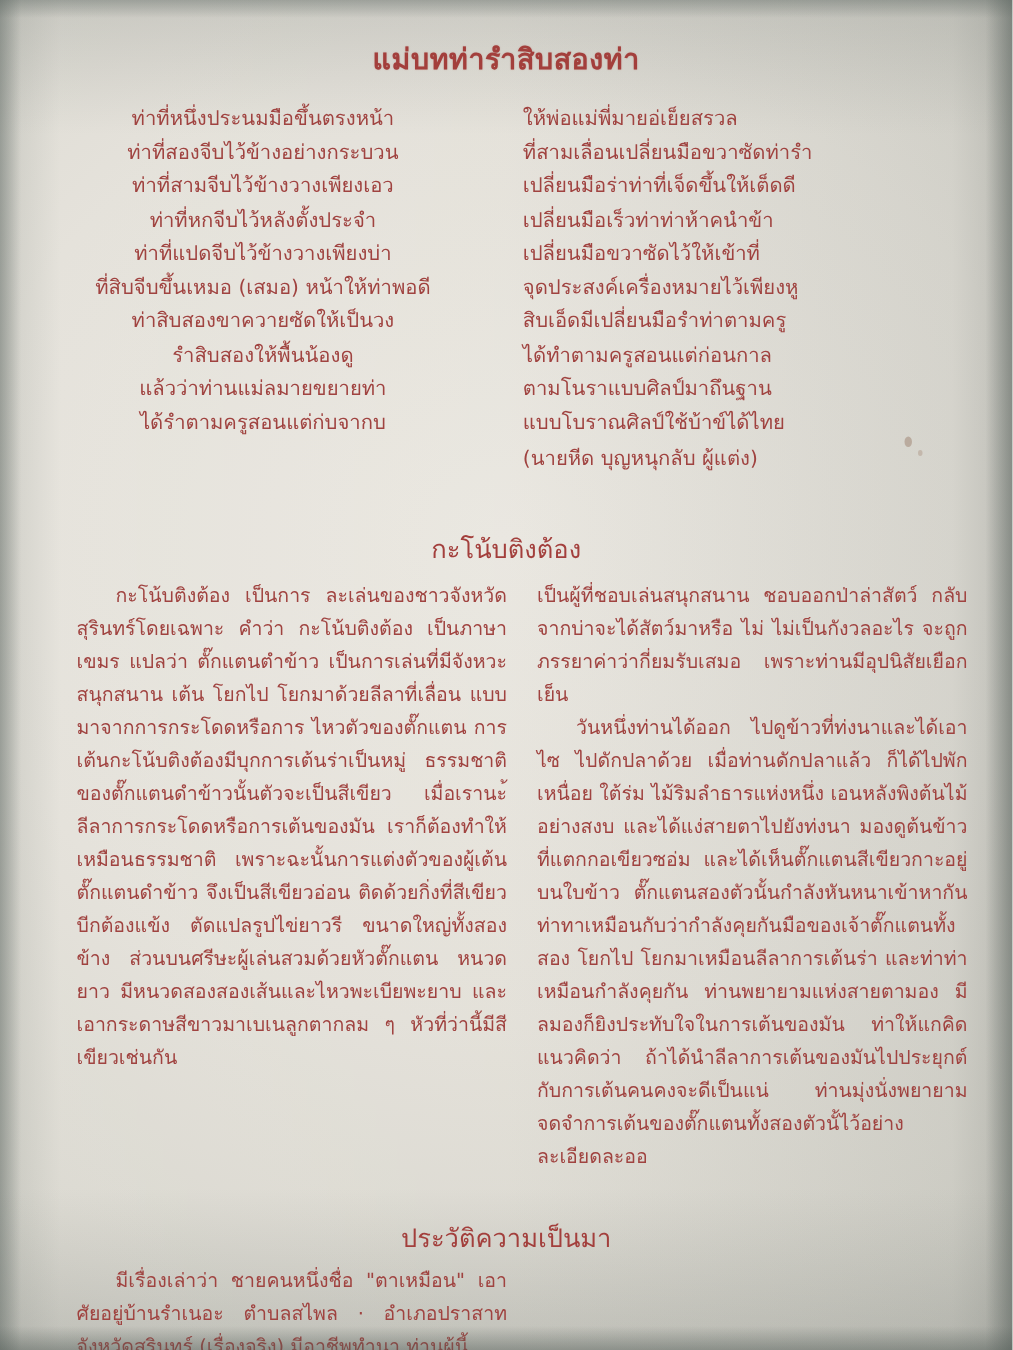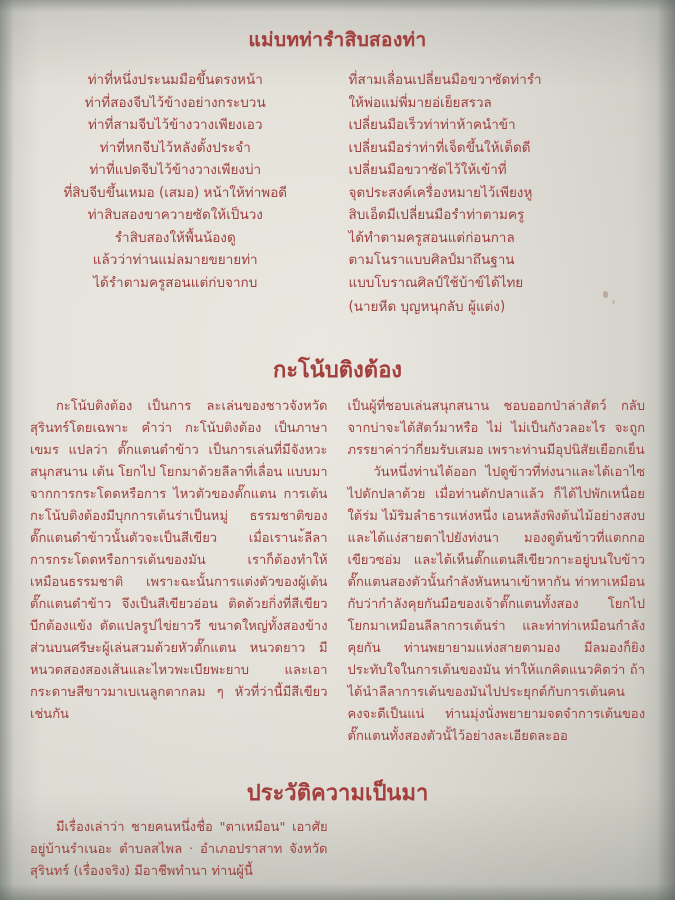--- a/index.html
+++ b/index.html
@@ -75,37 +75,38 @@
     padding-left: 8px;
   }
   .verse-line { white-space: nowrap; }
   .verse-line.signature {
     margin-top: 2px;
   }
 
   
   .section-title {
     text-align: center;
-    font-size: 22px;
-    font-weight: bold;
+    font-size: 17px;
+    font-weight: normal;
     color: #a33f3c;
     margin: 34px 0 8px 0;
   }
   .section-title.second {
     margin: 28px 0 6px 0;
   }
 
   
   .prose {
     display: flex;
     gap: 20px;
     font-size: 13px;
     line-height: 22px;
     color: #a04340;
     text-align: justify;
+    margin-left: 21px;
   }
   .prose-col { width: 50%; }
   .prose p {
     margin: 0 0 0 0;
     text-indent: 26px;
   }
   .prose p + p { margin-top: 0px; }
 
   .prose-col.right-col p { text-indent: 0; }
   .prose-col.right-col p.indent { text-indent: 26px; }
@@ -178,24 +179,24 @@
         <div class="verse-line">ท่าที่สามจีบไว้ข้างวางเพียงเอว</div>
         <div class="verse-line">ท่าที่หกจีบไว้หลังตั้งประจำ</div>
         <div class="verse-line">ท่าที่แปดจีบไว้ข้างวางเพียงบ่า</div>
         <div class="verse-line">ที่สิบจีบขึ้นเหมอ (เสมอ) หน้าให้ท่าพอดี</div>
         <div class="verse-line">ท่าสิบสองขาควายซัดให้เป็นวง</div>
         <div class="verse-line">รำสิบสองให้พื้นน้องดู</div>
         <div class="verse-line">แล้วว่าท่านแม่ลมายขยายท่า</div>
         <div class="verse-line">ได้รำตามครูสอนแต่ก่บจากบ</div>
       </div>
       <div class="verse-col right">
+        <div class="verse-line">ให้พ่อแม่พี่มายอ่เย็ยสรวล</div>
         <div class="verse-line">ที่สามเลื่อนเปลี่ยนมือขวาซัดท่ารำ</div>
-        <div class="verse-line">ให้พ่อแม่พี่มายอ่เย็ยสรวล</div>
+        <div class="verse-line">เปลี่ยนมือร่าท่าที่เจ็ดขึ้นให้เต็ดดี</div>
         <div class="verse-line">เปลี่ยนมือเร็วท่าท่าห้าคนำข้า</div>
-        <div class="verse-line">เปลี่ยนมือร่าท่าที่เจ็ดขึ้นให้เต็ดดี</div>
         <div class="verse-line">เปลี่ยนมือขวาซัดไว้ให้เข้าที่</div>
         <div class="verse-line">จุดประสงค์เครื่องหมายไว้เพียงหู</div>
         <div class="verse-line">สิบเอ็ดมีเปลี่ยนมือรำท่าตามครู</div>
         <div class="verse-line">ได้ทำตามครูสอนแต่ก่อนกาล</div>
         <div class="verse-line">ตามโนราแบบศิลป์มาถึนฐาน</div>
         <div class="verse-line">แบบโบราณศิลป์ใช้บ้าข์ได้ไทย</div>
         <div class="verse-line signature">(นายหีด  บุญหนุกลับ  ผู้แต่ง)</div>
       </div>
     </div>
 

